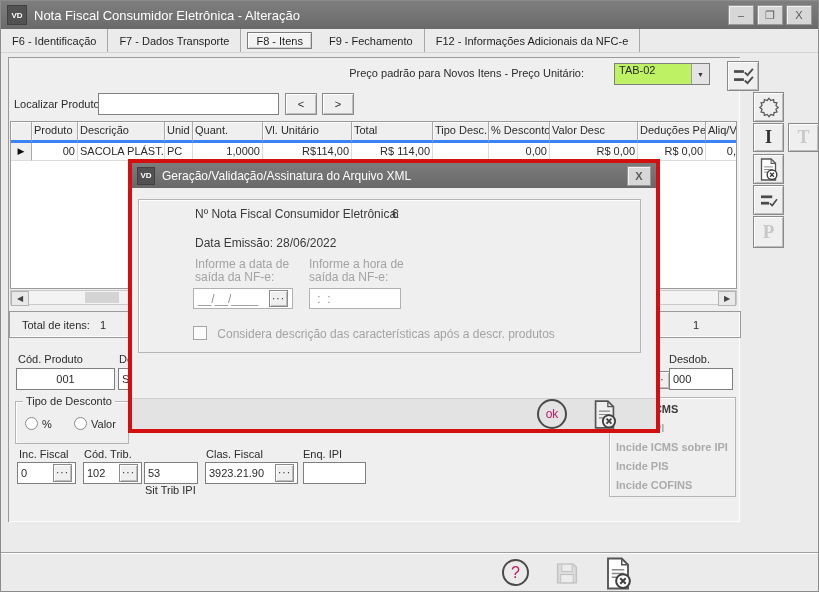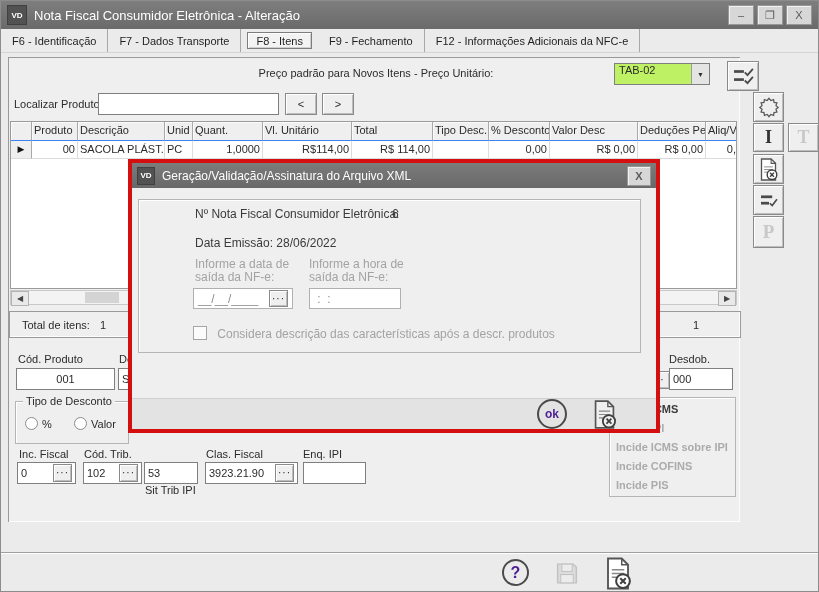--- a/index.html
+++ b/index.html
@@ -33,21 +33,21 @@
   .combo .arrow{width:17px;height:100%;background:#e4e4e4;border-left:1px solid #9d9d9d;
                 display:flex;align-items:center;justify-content:center;font-size:7px;color:#333;}
   .field{background:#fff;border:1px solid #7f7f7f;display:flex;align-items:center;padding:0 3px;}
   .btn3d{background:#efefef;border:1px solid #8a8a8a;display:flex;align-items:center;justify-content:center;
          box-shadow:inset 1px 1px 0 #fff, inset -1px -1px 0 #bdbdbd;}
   .ellip{width:17px;height:16px;font-size:10px;letter-spacing:1px;line-height:8px;color:#222;}
 
   
   .grid{left:2px;top:64px;width:727px;height:168px;background:#fff;border:1px solid #9a9a9a;overflow:hidden;}
   .grow{display:flex;}
-  .ghead .gc{background:#efefef;border-right:1px solid #a9a9a9;border-bottom:1px solid #3b82f6;
+  .ghead .gc{background:#efefef;border-right:1px solid #a9a9a9;border-bottom:3px solid #3b82f6;
              box-shadow:inset 1px 1px 0 #fbfbfb;height:18px;line-height:17px;padding:0 2px;}
   .gbody .gc{border-right:1px solid #dcdcdc;border-bottom:1px solid #dcdcdc;height:17px;line-height:16px;padding:0 2px;}
   .gc{overflow:hidden;white-space:nowrap;flex:none;}
   .c0{width:16px}.c1{width:41px}.c2{width:82px}.c3{width:23px}.c4{width:65px}.c5{width:84px}
   .c6{width:76px}.c7{width:51px}.c8{width:56px}.c9{width:83px}.c10{width:63px}.c11{width:50px}
   .num{text-align:right;}
   .selcell{text-align:center;font-size:9px;color:#111;background:#efefef;border-right:1px solid #a9a9a9 !important;}
 
   
   .hscroll{left:2px;top:233px;width:727px;height:15px;background:#f3f3f3;border:1px solid #c9c9c9;display:flex;}
@@ -63,21 +63,21 @@
   .radio{display:inline-block;width:11px;height:11px;border:1px solid #8b8b8b;border-radius:50%;
          background:#fff;vertical-align:-2px;margin-right:4px;}
 
   .icms-item{height:19px;line-height:19px;padding-left:6px;font-weight:bold;color:#ababab;white-space:nowrap;overflow:hidden;}
   .icms-item.em{color:#3c3c3c;}
 
   
   .footer{left:0;top:551px;width:100%;height:41px;border-top:1px solid #9f9f9f;box-shadow:inset 0 1px 0 #fff;
           background:#ebebeb;}
   .circlebtn{border:2px solid #4a4a4a;border-radius:50%;display:flex;align-items:center;justify-content:center;
-             color:#4c1d95;font-weight:bold;background:transparent;}
+             color:#be185d;font-weight:normal;background:transparent;}
 
   
   .dialog{left:127px;top:158px;width:532px;height:274px;border:4px solid #d40f0f;background:#efefef;}
   .dlg-title{left:0;top:0;width:100%;height:25px;background:linear-gradient(#7c7c7c,#686868);display:flex;
              align-items:center;padding:0 5px;color:#fff;font-size:12px;}
   .dlg-body{color:#3a3a3a;font-size:12px;}
   .dis{color:#a3a3a3;}
   .dfield{background:#fff;border:1px solid #b0b0b0;display:flex;align-items:center;padding:0 4px;color:#8f8f8f;}
   .chk{display:inline-block;width:12px;height:12px;border:1px solid #a5a5a5;background:#fbfbfb;vertical-align:-2px;}
   .dlg-strip{left:0;top:235px;width:100%;height:31px;background:#e3e3e3;border-top:1px solid #cfcfcf;
@@ -101,21 +101,21 @@
   <div class="abs tabbar">
     <div class="tab">F6 - Identificação</div>
     <div class="tab">F7 - Dados Transporte</div>
     <div class="tab sel">F8 - Itens</div>
     <div class="tab">F9 - Fechamento</div>
     <div class="tab">F12 - Informações Adicionais da NFC-e</div>
   </div>
 
   <div class="abs mainpanel">
 
-    <div class="lbl" style="left:160px;top:10px;width:416px;text-align:center;">Preço padrão para Novos Itens - Preço Unitário:</div>
+    <div class="lbl" style="left:160px;top:10px;width:416px;text-align:right;">Preço padrão para Novos Itens - Preço Unitário:</div>
     <div class="abs combo" style="left:578px;top:6px;width:96px;height:22px;">
       <span class="val">TAB-02</span>
       <span class="arrow">▼</span>
     </div>
 
     <div class="lbl" style="left:6px;top:41px;">Localizar Produto</div>
     <div class="abs field" style="left:90px;top:36px;width:181px;height:22px;">
       <span></span>
     </div>
     <div class="abs btn3d" style="left:277px;top:36px;width:32px;height:22px;">&lt;</div>
@@ -193,22 +193,22 @@
       </span>
       <span style="position:absolute;left:58px;top:15px;">
         <span class="radio"></span><span>Valor</span>
       </span>
     </div>
 
     <div class="abs grpbox" style="left:601px;top:340px;width:127px;height:100px;padding-top:2px;">
       <div class="icms-item em">Incide ICMS</div>
       <div class="icms-item">Incide IPI</div>
       <div class="icms-item">Incide ICMS sobre IPI</div>
+      <div class="icms-item">Incide PIS</div>
       <div class="icms-item">Incide COFINS</div>
-      <div class="icms-item">Incide PIS</div>
     </div>
 
     <div class="lbl" style="left:11px;top:391px;">Inc. Fiscal</div>
     <div class="abs field" style="left:9px;top:405px;width:59px;height:22px;">
       <span style="flex:1;">0</span>
       <span class="btn3d ellip" style="width:17px;height:16px;">···</span>
     </div>
     <div class="lbl" style="left:76px;top:391px;">Cód. Trib.</div>
     <div class="abs field" style="left:75px;top:405px;width:59px;height:22px;">
       <span style="flex:1;">102</span>

